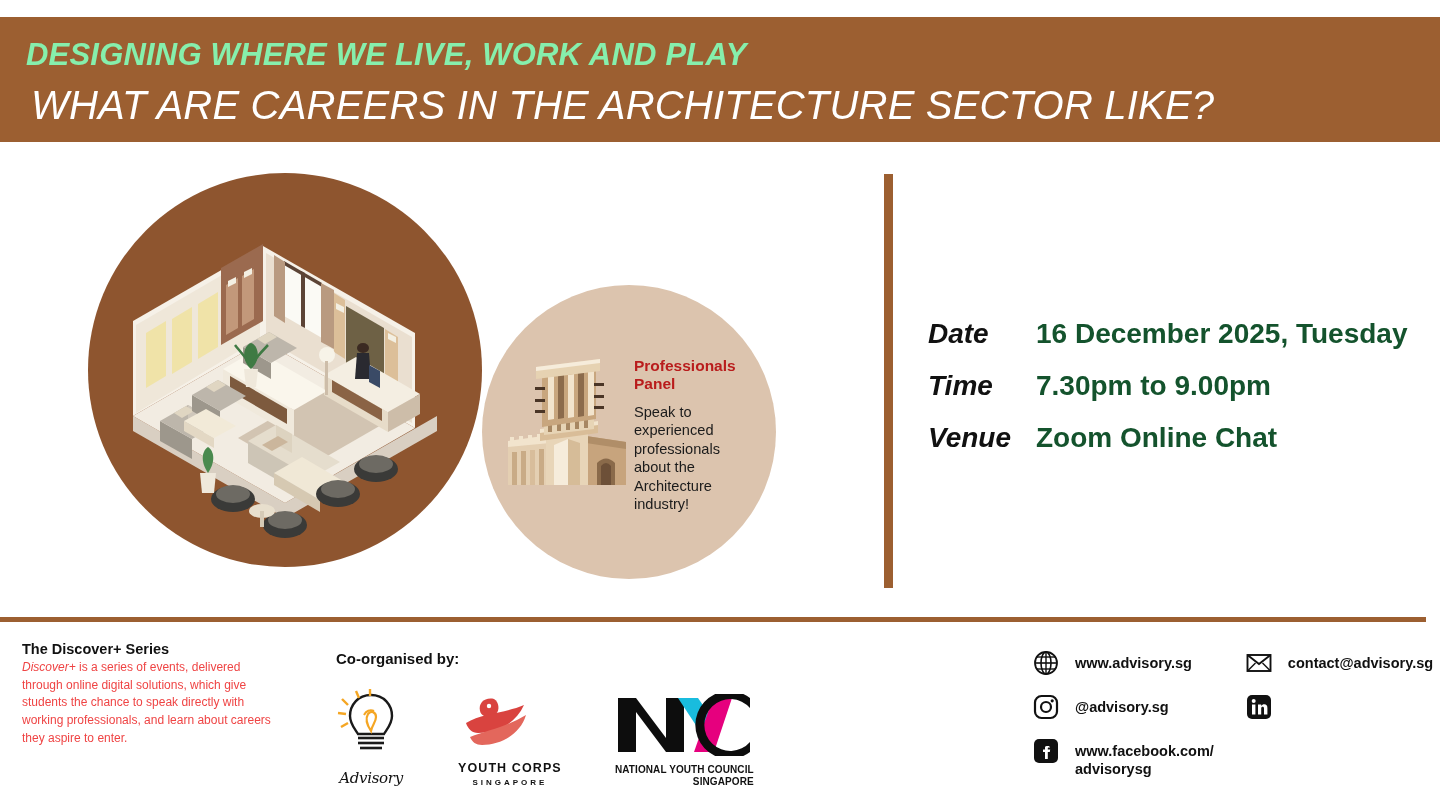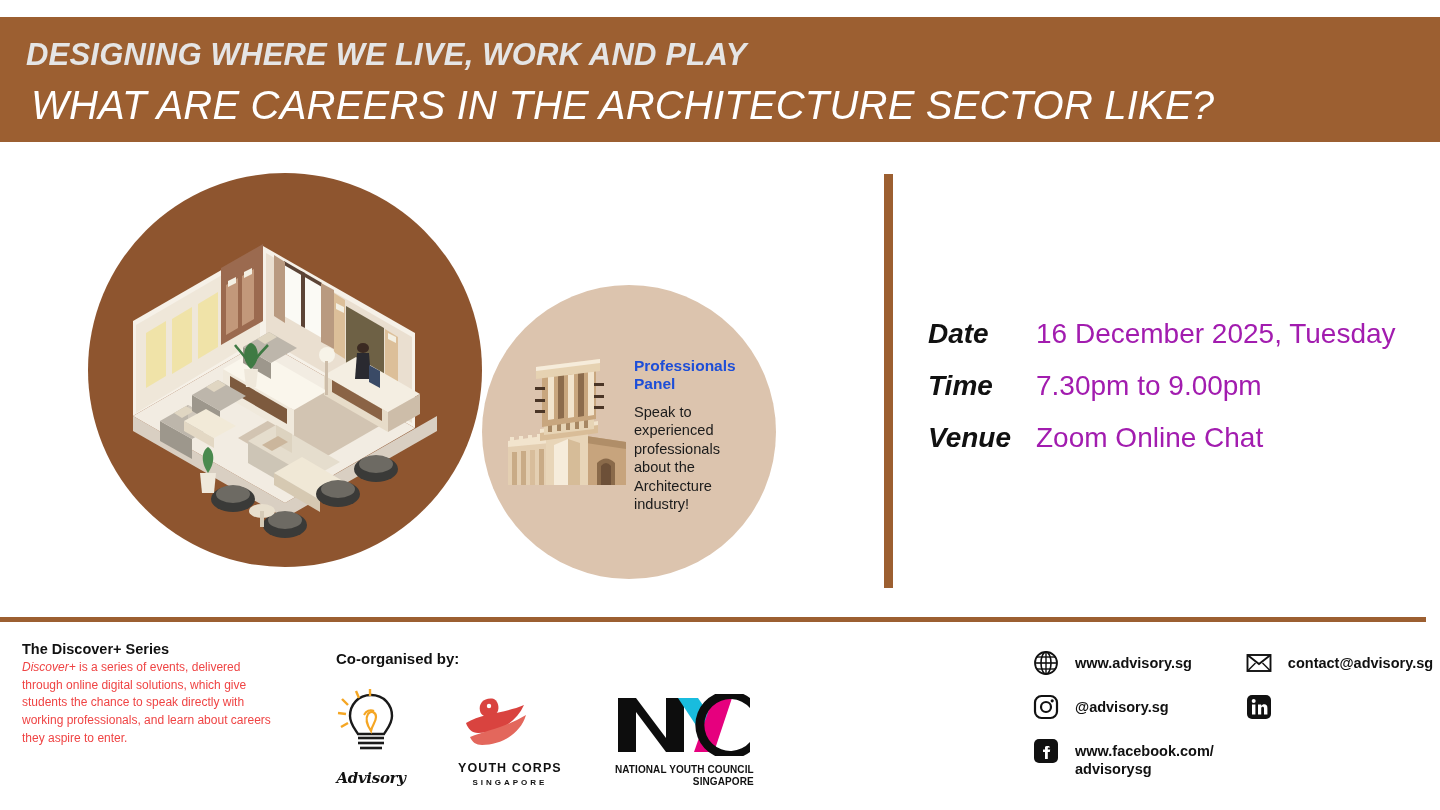--- a/index.html
+++ b/index.html
@@ -12,21 +12,21 @@
   .poster { position: relative; width: 1440px; height: 810px; background: #fff; }
 
   
   .header {
     position: absolute; left: 0; top: 17px; width: 1440px; height: 125px;
     background: #9C5F31;
     padding: 18px 0 0 26px;
   }
   .title-main {
     font-size: 31px; font-weight: bold; font-style: italic;
-    color: #e5e5e5; letter-spacing: 0.2px; line-height: 1.28;
+    color: #86efac; letter-spacing: 0.2px; line-height: 1.28;
     white-space: nowrap;
   }
   .title-sub {
     font-size: 40px; font-weight: normal; font-style: italic;
     color: #ffffff; letter-spacing: 0.2px; line-height: 1.32;
     margin-top: 4px; margin-left: 5px; white-space: nowrap;
   }
 
   
   .circle-main {
@@ -42,41 +42,41 @@
     width: 294px; height: 294px; border-radius: 50%;
     background: #DCC4AE;
   }
   .panel-building {
     position: absolute; left: 20px; top: 72px; width: 130px; height: 135px;
   }
   .panel-text {
     position: absolute; left: 152px; top: 72px; width: 120px;
   }
   .panel-heading {
-    font-size: 15.5px; font-weight: bold; color: #1d4ed8;
+    font-size: 15.5px; font-weight: bold; color: #b91c1c;
     line-height: 1.18; margin-bottom: 9px;
   }
   .panel-body {
     font-size: 14.6px; color: #1b1b1b; line-height: 1.27;
   }
 
   
   .accent-bar {
     position: absolute; left: 884px; top: 174px;
     width: 9px; height: 414px; background: #9C5F31;
   }
 
   
   .details { position: absolute; left: 928px; top: 318px; }
   .detail-row { display: flex; align-items: baseline; margin-bottom: 20px; }
   .detail-label {
     font-size: 28px; font-weight: bold; font-style: italic;
     color: #111; width: 108px; flex: 0 0 108px;
   }
-  .detail-value { font-size: 28px; color: #a21caf; font-weight: 400; }
+  .detail-value { font-size: 28px; color: #14532d; font-weight: 700; }
 
   
   .divider {
     position: absolute; left: 0; top: 617px;
     width: 1426px; height: 5px; background: #9C5F31;
   }
 
   
   .blurb { position: absolute; left: 22px; top: 641px; width: 262px; }
   .blurb-title {
@@ -87,21 +87,21 @@
   .blurb-body i { font-style: italic; }
 
   
   .coorg { position: absolute; left: 336px; top: 650px; }
   .coorg-title { font-size: 15px; font-weight: bold; color: #111; }
   .logos { display: flex; align-items: flex-end; gap: 52px; margin-top: 22px; }
   .logo-box { position: relative; }
 
   .adv-name {
     font-family: "DejaVu Serif", serif; font-style: italic;
-    font-size: 15px; font-weight: bold; color: #111;
+    font-size: 15px; font-weight: normal; color: #111;
     text-align: center; margin-top: 2px; letter-spacing: -0.3px;
   }
   .yc-name {
     font-size: 12.5px; font-weight: bold; color: #111;
     letter-spacing: 1.1px; text-align: center; margin-top: 6px;
   }
   .yc-sub {
     font-size: 8px; font-weight: bold; color: #111;
     letter-spacing: 3px; text-align: center; margin-top: 3px;
   }

